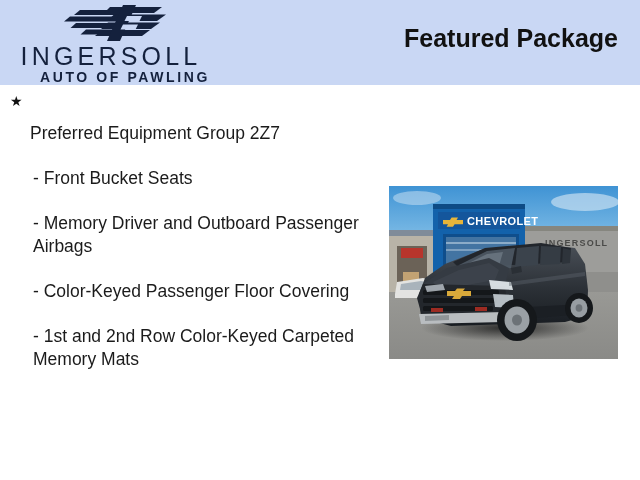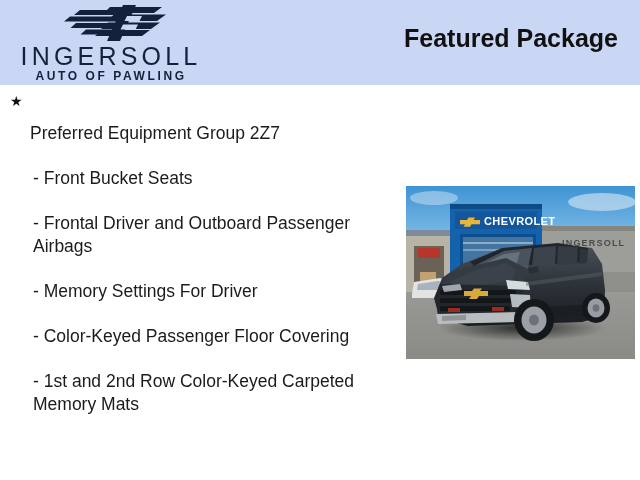--- a/index.html
+++ b/index.html
@@ -53,25 +53,25 @@
     font-size: 25px;
     font-weight: 400;
     letter-spacing: 4.2px;
     color: #14213d;
     line-height: 1;
     white-space: nowrap;
   }
 
   .brand-sub {
     position: absolute;
-    left: 0px;
+    left: 14px;
     top: 68px;
     width: 210px;
     text-align: center;
-    font-size: 12px;
+    font-size: 14px;
     font-weight: bold;
     letter-spacing: 2.6px;
     color: #14213d;
     line-height: 1;
     white-space: nowrap;
   }
 
   .header-title {
     position: absolute;
     right: 22px;
@@ -120,21 +120,21 @@
     line-height: 23px;
     color: #1b1b1b;
     margin-bottom: 22px;
     max-width: 330px;
   }
   .feat-item:last-child { margin-bottom: 0; }
 
   
   .photo {
     position: absolute;
-    left: 406px;
+    left: 389px;
     top: 186px;
     width: 229px;
     height: 173px;
     overflow: hidden;
     background: #8b5cf6;
   }
   .photo svg { display: block; }
 </style>
 </head>
 <body>
@@ -175,22 +175,21 @@
 </div>
 
 <div class="features">
 
   <div class="feat-head">
     <span class="feat-star">★</span>
     <span class="feat-head-text">Preferred Equipment Group 2Z7</span>
   </div>
 
   <div class="feat-item">- Front Bucket Seats</div>
-  <div class="feat-item">- Frontal Driver and Outboard Passenger Airbags</div>
-  <div class="feat-item">- Memory Settings For Driver</div>
+  <div class="feat-item">- Memory Driver and Outboard Passenger Airbags</div>
   <div class="feat-item">- Color-Keyed Passenger Floor Covering</div>
   <div class="feat-item">- 1st and 2nd Row Color-Keyed Carpeted Memory Mats</div>
 </div>
 
 <div class="photo">
   <svg width="229" height="173" viewBox="0 0 229 173" xmlns="http://www.w3.org/2000/svg">
     <defs>
       <linearGradient id="sky" x1="0" y1="0" x2="0" y2="1">
         <stop offset="0" stop-color="#3f93d4"></stop>
         <stop offset="1" stop-color="#8cc5ea"></stop>

